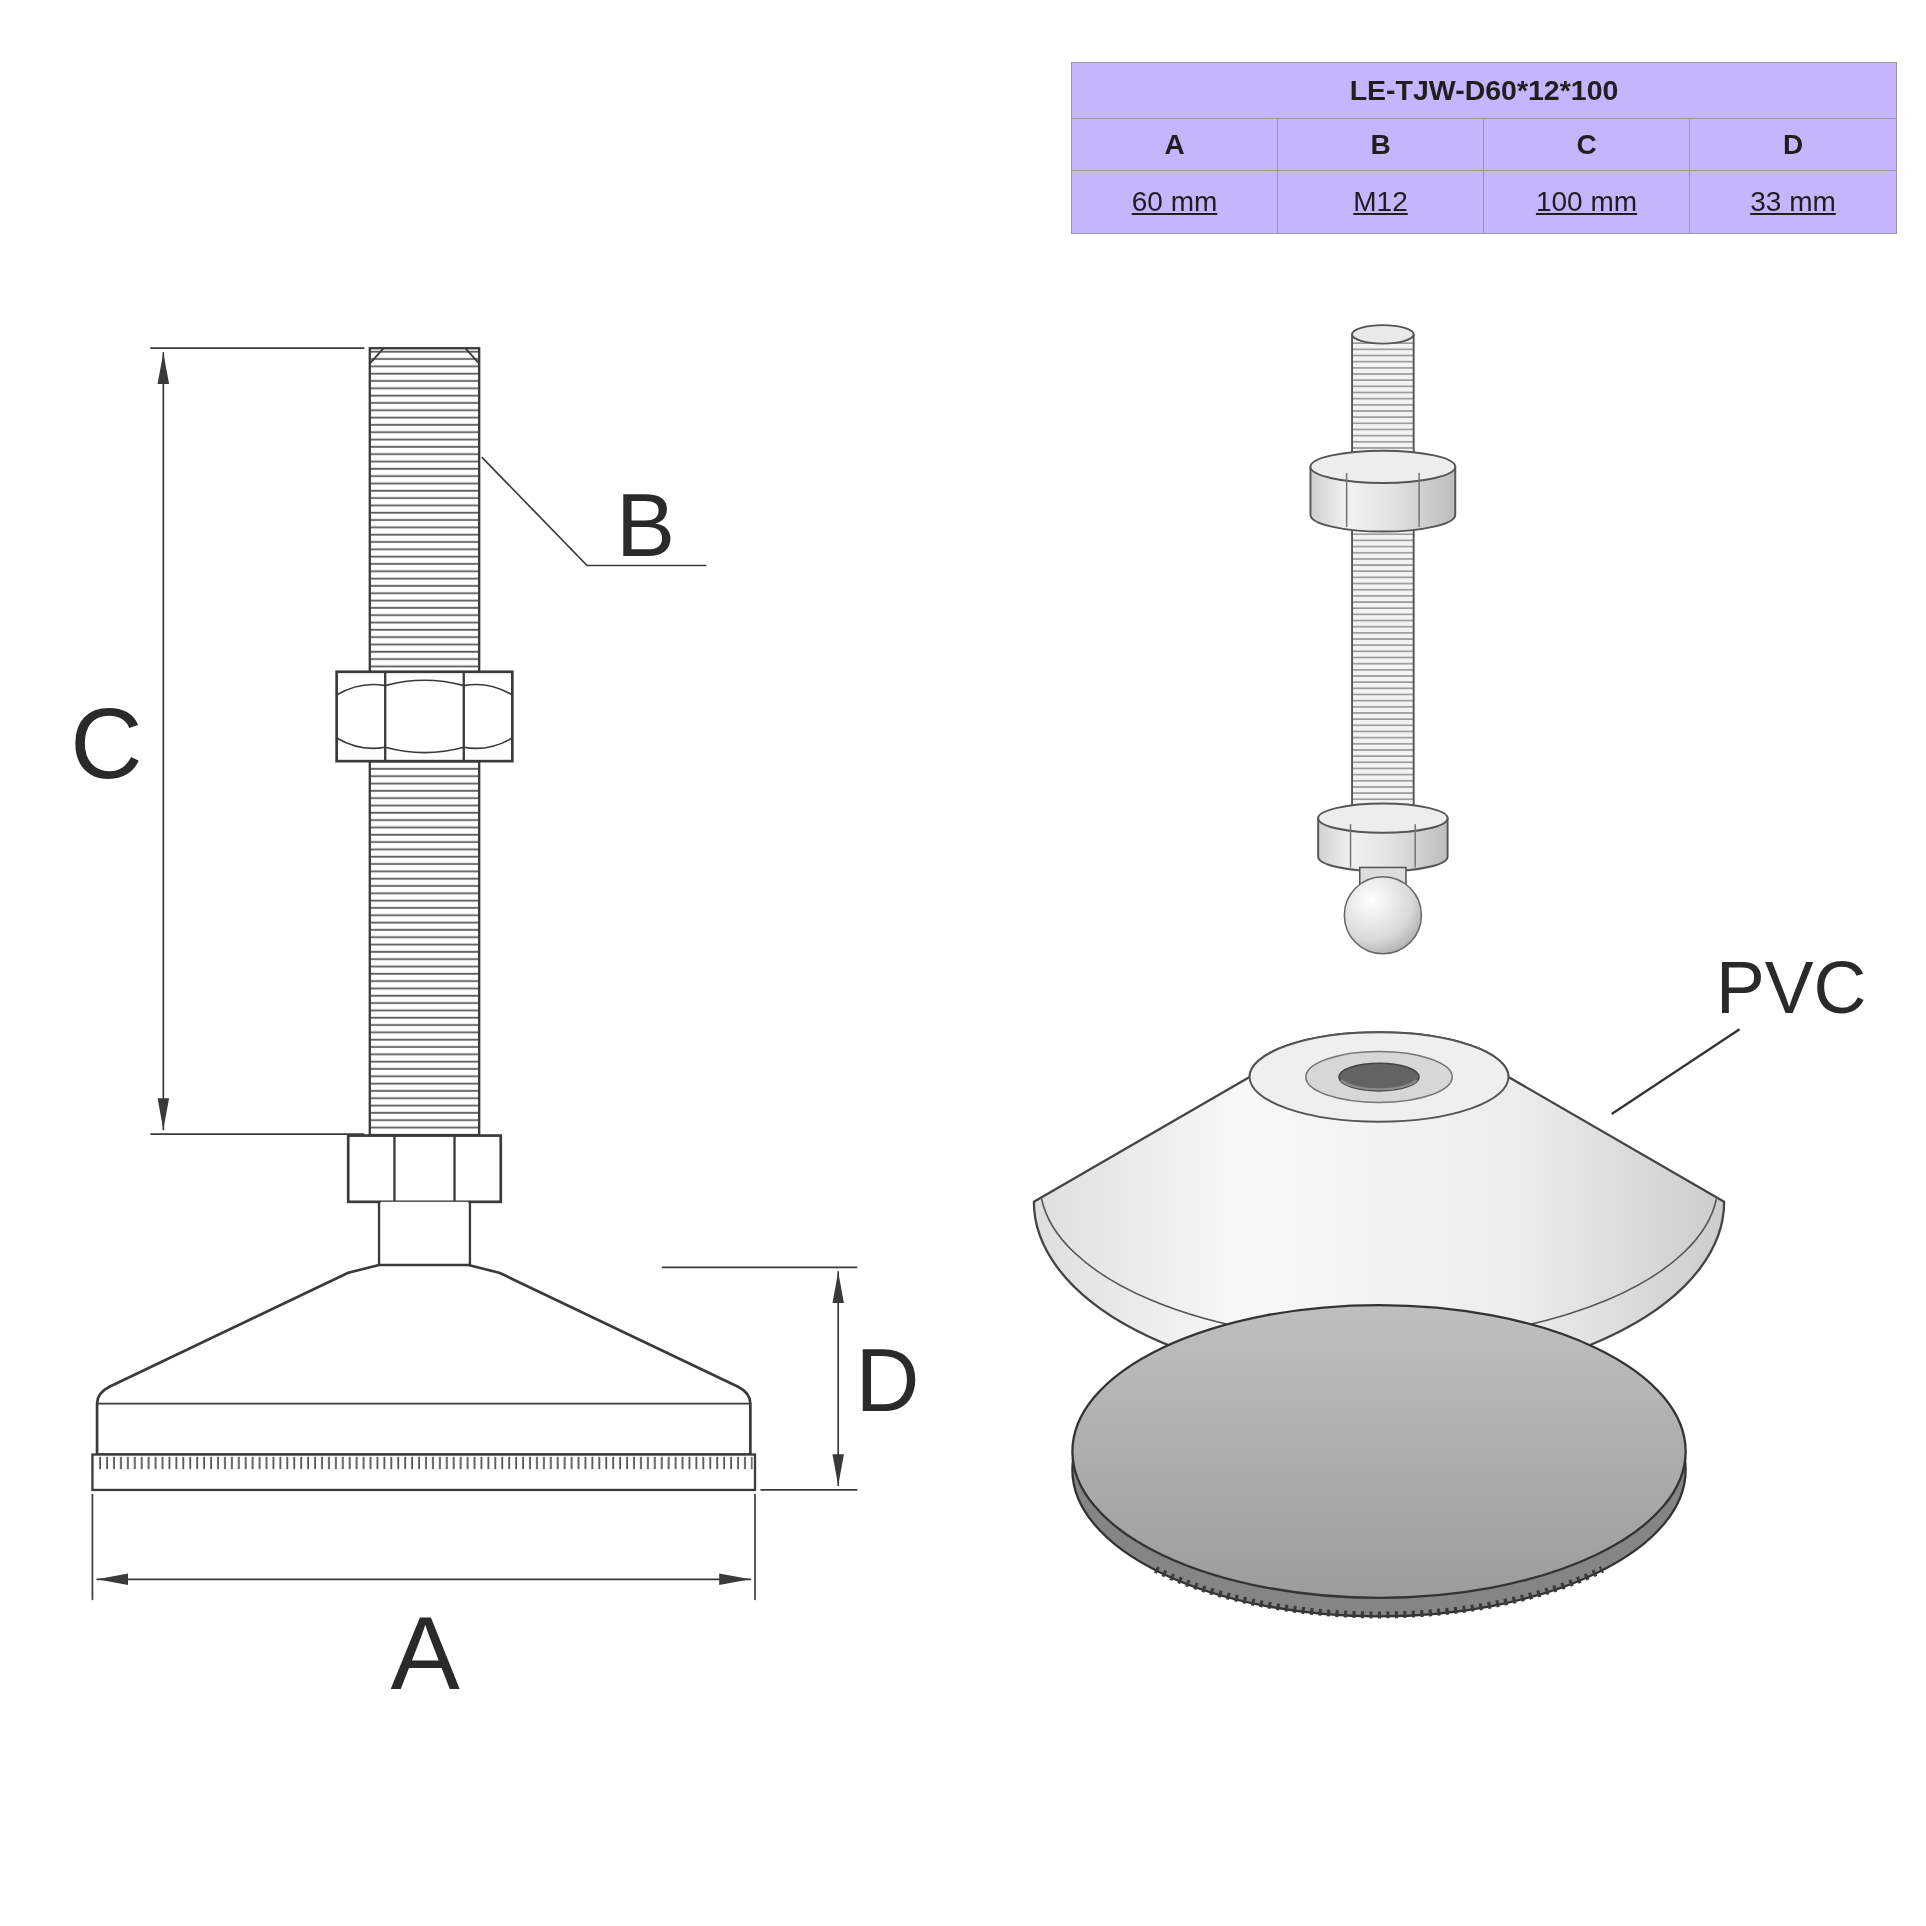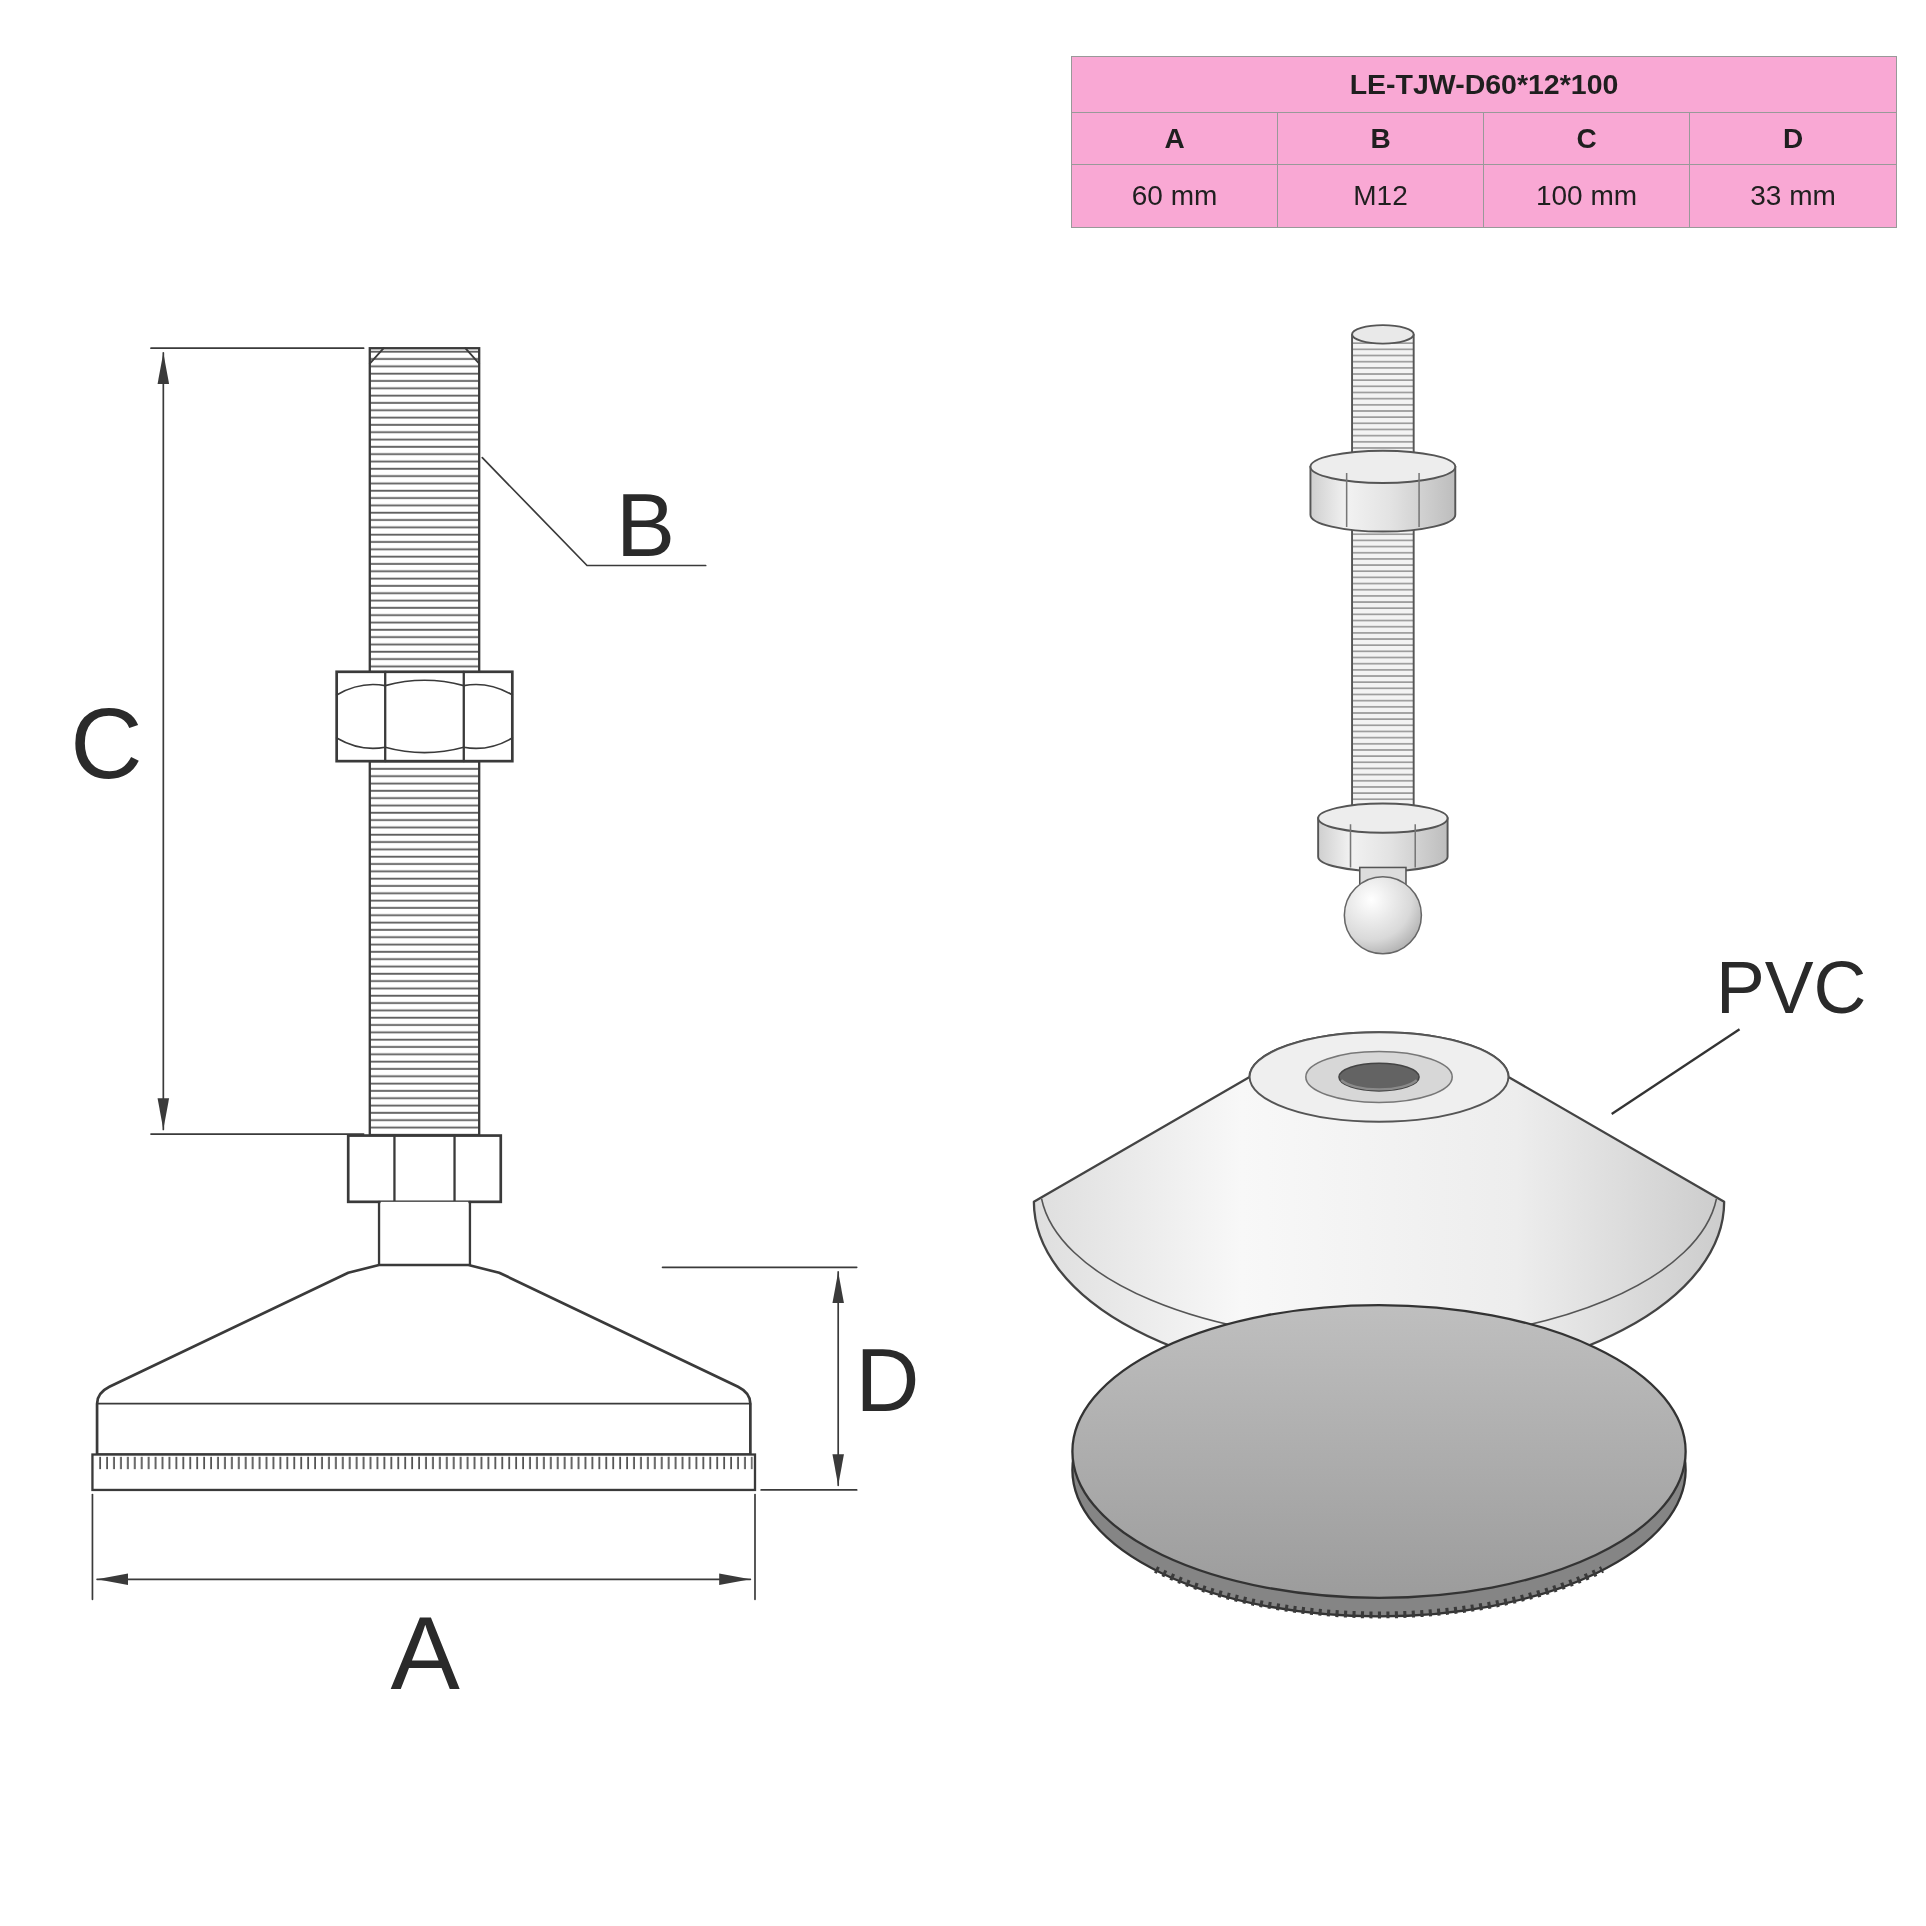--- a/index.html
+++ b/index.html
@@ -1,35 +1,35 @@
 <!DOCTYPE html>
 <html style="font-size:12.3px"><head>
 <meta charset="utf-8">
 <style>
   html,body{margin:0;padding:0;}
   body{
     width:1926px;height:1926px;background:#ffffff;position:relative;
     font-family:"Liberation Sans", sans-serif;color:#1f1f1f;
   }
   .spec-table{
-    position:absolute;left:1071px;top:56px;width:826px;
-    border:1.5px solid #999999;background:#f9a8d4;box-sizing:border-box;
+    position:absolute;left:1071px;top:62px;width:826px;
+    border:1.5px solid #999999;background:#c4b5fd;box-sizing:border-box;
   }
   .t-title{
     height:55px;display:flex;align-items:center;justify-content:center;
     font-size:28.5px;font-weight:bold;border-bottom:1.5px solid #999999;
   }
   .t-row{display:grid;grid-template-columns:repeat(4,1fr);}
   .cell{
     display:flex;align-items:center;justify-content:center;
     font-size:28px;border-right:1.5px solid #999999;box-sizing:border-box;
   }
   .cell:last-child{border-right:none;}
   .t-head .cell{height:52px;font-weight:bold;border-bottom:1.5px solid #999999;}
-  .t-vals .cell{height:62px;font-weight:normal;}
+  .t-vals .cell{height:62px;font-weight:normal;text-decoration:underline;}
   svg.draw{position:absolute;left:0;top:0;}
   svg text{font-family:"Liberation Sans", sans-serif;fill:#2a2a2a;}
 </style>
 </head>
 <body>
 
 <div class="spec-table">
   <div class="t-title">LE-TJW-D60*12*100</div>
   <div class="t-row t-head">
     <div class="cell">A</div>

